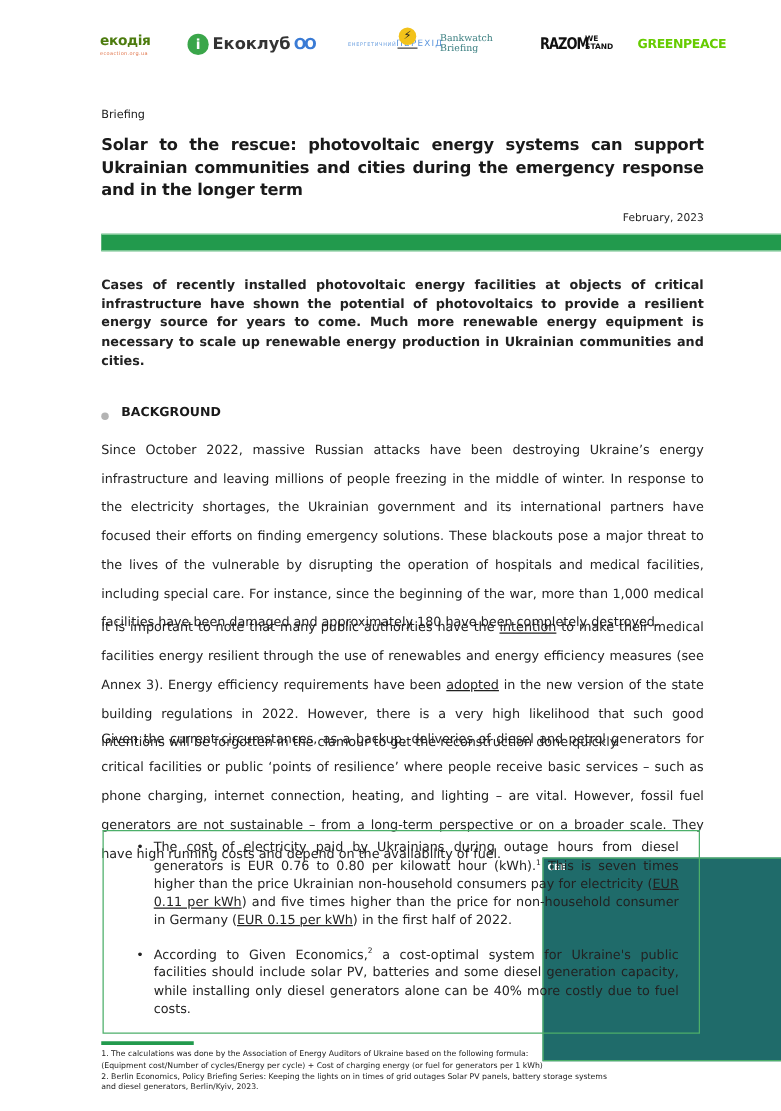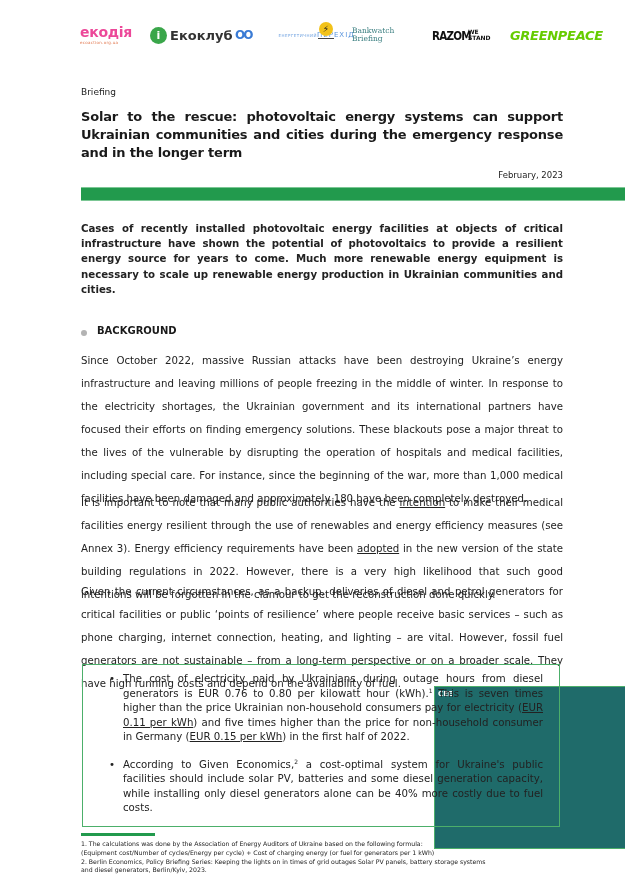--- a/index.html
+++ b/index.html
@@ -3,40 +3,40 @@
 <meta charset="utf-8">
 <style>
   html, body { margin:0; padding:0; background:#fff; }
   body { width:625px; height:889px; position:relative; overflow:hidden;
          font-family:"DejaVu Sans", sans-serif; color:#1a1a1a; }
 
   
   .logos { position:absolute; top:22px; left:80px; width:490px; height:26px; }
   .logo { position:absolute; top:0; height:26px; display:flex; align-items:center; }
   .logo-ekodia { left:0; flex-direction:column; align-items:flex-start; justify-content:center; }
-  .logo-ekodia .main { font-family:"DejaVu Sans", sans-serif; font-weight:bold; font-size:14px; color:#ec4899; line-height:15px; letter-spacing:-0.3px; }
+  .logo-ekodia .main { font-family:"DejaVu Sans", sans-serif; font-weight:bold; font-size:11px; color:#4d7c0f; line-height:15px; letter-spacing:-0.3px; }
   .logo-ekodia .sub { font-size:4px; color:#e0744a; line-height:5px; letter-spacing:0.3px; }
   .logo-ekoklub { left:70px; }
   .logo-ekoklub .circle { width:17px; height:17px; border-radius:50%; background:#3aa64a; color:#fff; font-size:11px; font-weight:bold; display:flex; align-items:center; justify-content:center; margin-right:3px; }
   .logo-ekoklub .txt { font-size:13px; font-weight:bold; color:#333; font-family:"DejaVu Sans", sans-serif; }
   .logo-perehid { left:155px;gap:23px; }
   .logo-perehid .rings { font-size:12px; color:#3a7bd5; letter-spacing:-2px; margin-right:4px; font-weight:bold; }
   .logo-perehid .txt { display:flex; flex-direction:row; line-height:7px; }
   .logo-perehid .small { font-size:4px; color:#6fa2e0; letter-spacing:0.5px; }
   .logo-perehid .big { font-size:7px; color:#5b95dd; letter-spacing:1px; }
   .logo-bolt { left:238px; flex-direction:column; }
   .logo-bolt .disc { width:14px; height:14px; border-radius:50%; background:#f2c21a; color:#222; font-size:9px; display:flex; align-items:center; justify-content:center; font-weight:bold; }
   .logo-bolt .line { width:16px; height:1px; background:#444; margin-top:2px; }
   .logo-cee { left:272px; }
   .logo-cee .box { background:#1f6b6a; color:#fff; font-size:7px; font-weight:bold; padding:3px 3px; margin-right:3px; font-family:"DejaVu Sans", sans-serif; }
   .logo-cee .txt { font-family:"DejaVu Serif", serif; font-size:7.5px; color:#3b7f80; line-height:8px; }
   .logo-razom { left:352px; }
   .logo-razom .big { font-family:"DejaVu Sans", sans-serif; font-weight:bold; font-size:13px; color:#111; letter-spacing:-1px; transform:scaleX(0.8); transform-origin:left; display:inline-block; width:36px; }
   .logo-razom .small { font-size:6px; font-weight:bold; color:#111; line-height:6px; }
-  .logo-green { left:430px; font-family:"DejaVu Sans", sans-serif; font-weight:bold; font-style:italic; font-size:13px; color:#66cc00; letter-spacing:-0.3px; }
+  .logo-green { left:430px; font-family:"DejaVu Sans", sans-serif; font-weight:bold; font-size:10px; color:#66cc00; letter-spacing:-0.3px; }
 
   
   .briefing { position:absolute; left:81px; top:87px; font-size:9px; color:#222; }
   .title { position:absolute; left:81px; top:108px; width:482px; font-family:"DejaVu Sans", sans-serif; font-weight:bold; font-size:13px; line-height:18px; color:#1a1a1a; text-align:justify; margin:0; letter-spacing:-0.2px; }
   .date { position:absolute; right:62px; top:170px; font-size:8.5px; color:#222; }
   .green-bar { position:absolute; left:81px; top:187px; width:544px; height:12px; background:#229a4d; border-top:1px solid #7cc795; border-bottom:1px solid #7cc795; }
 
   .lead { position:absolute; left:81px; top:221px; width:482px; font-weight:bold; font-size:10.2px; line-height:15.2px; text-align:justify; color:#222; margin:0; }
 
   .section-head { position:absolute; left:81px; top:325px; display:flex; align-items:flex-end; }

